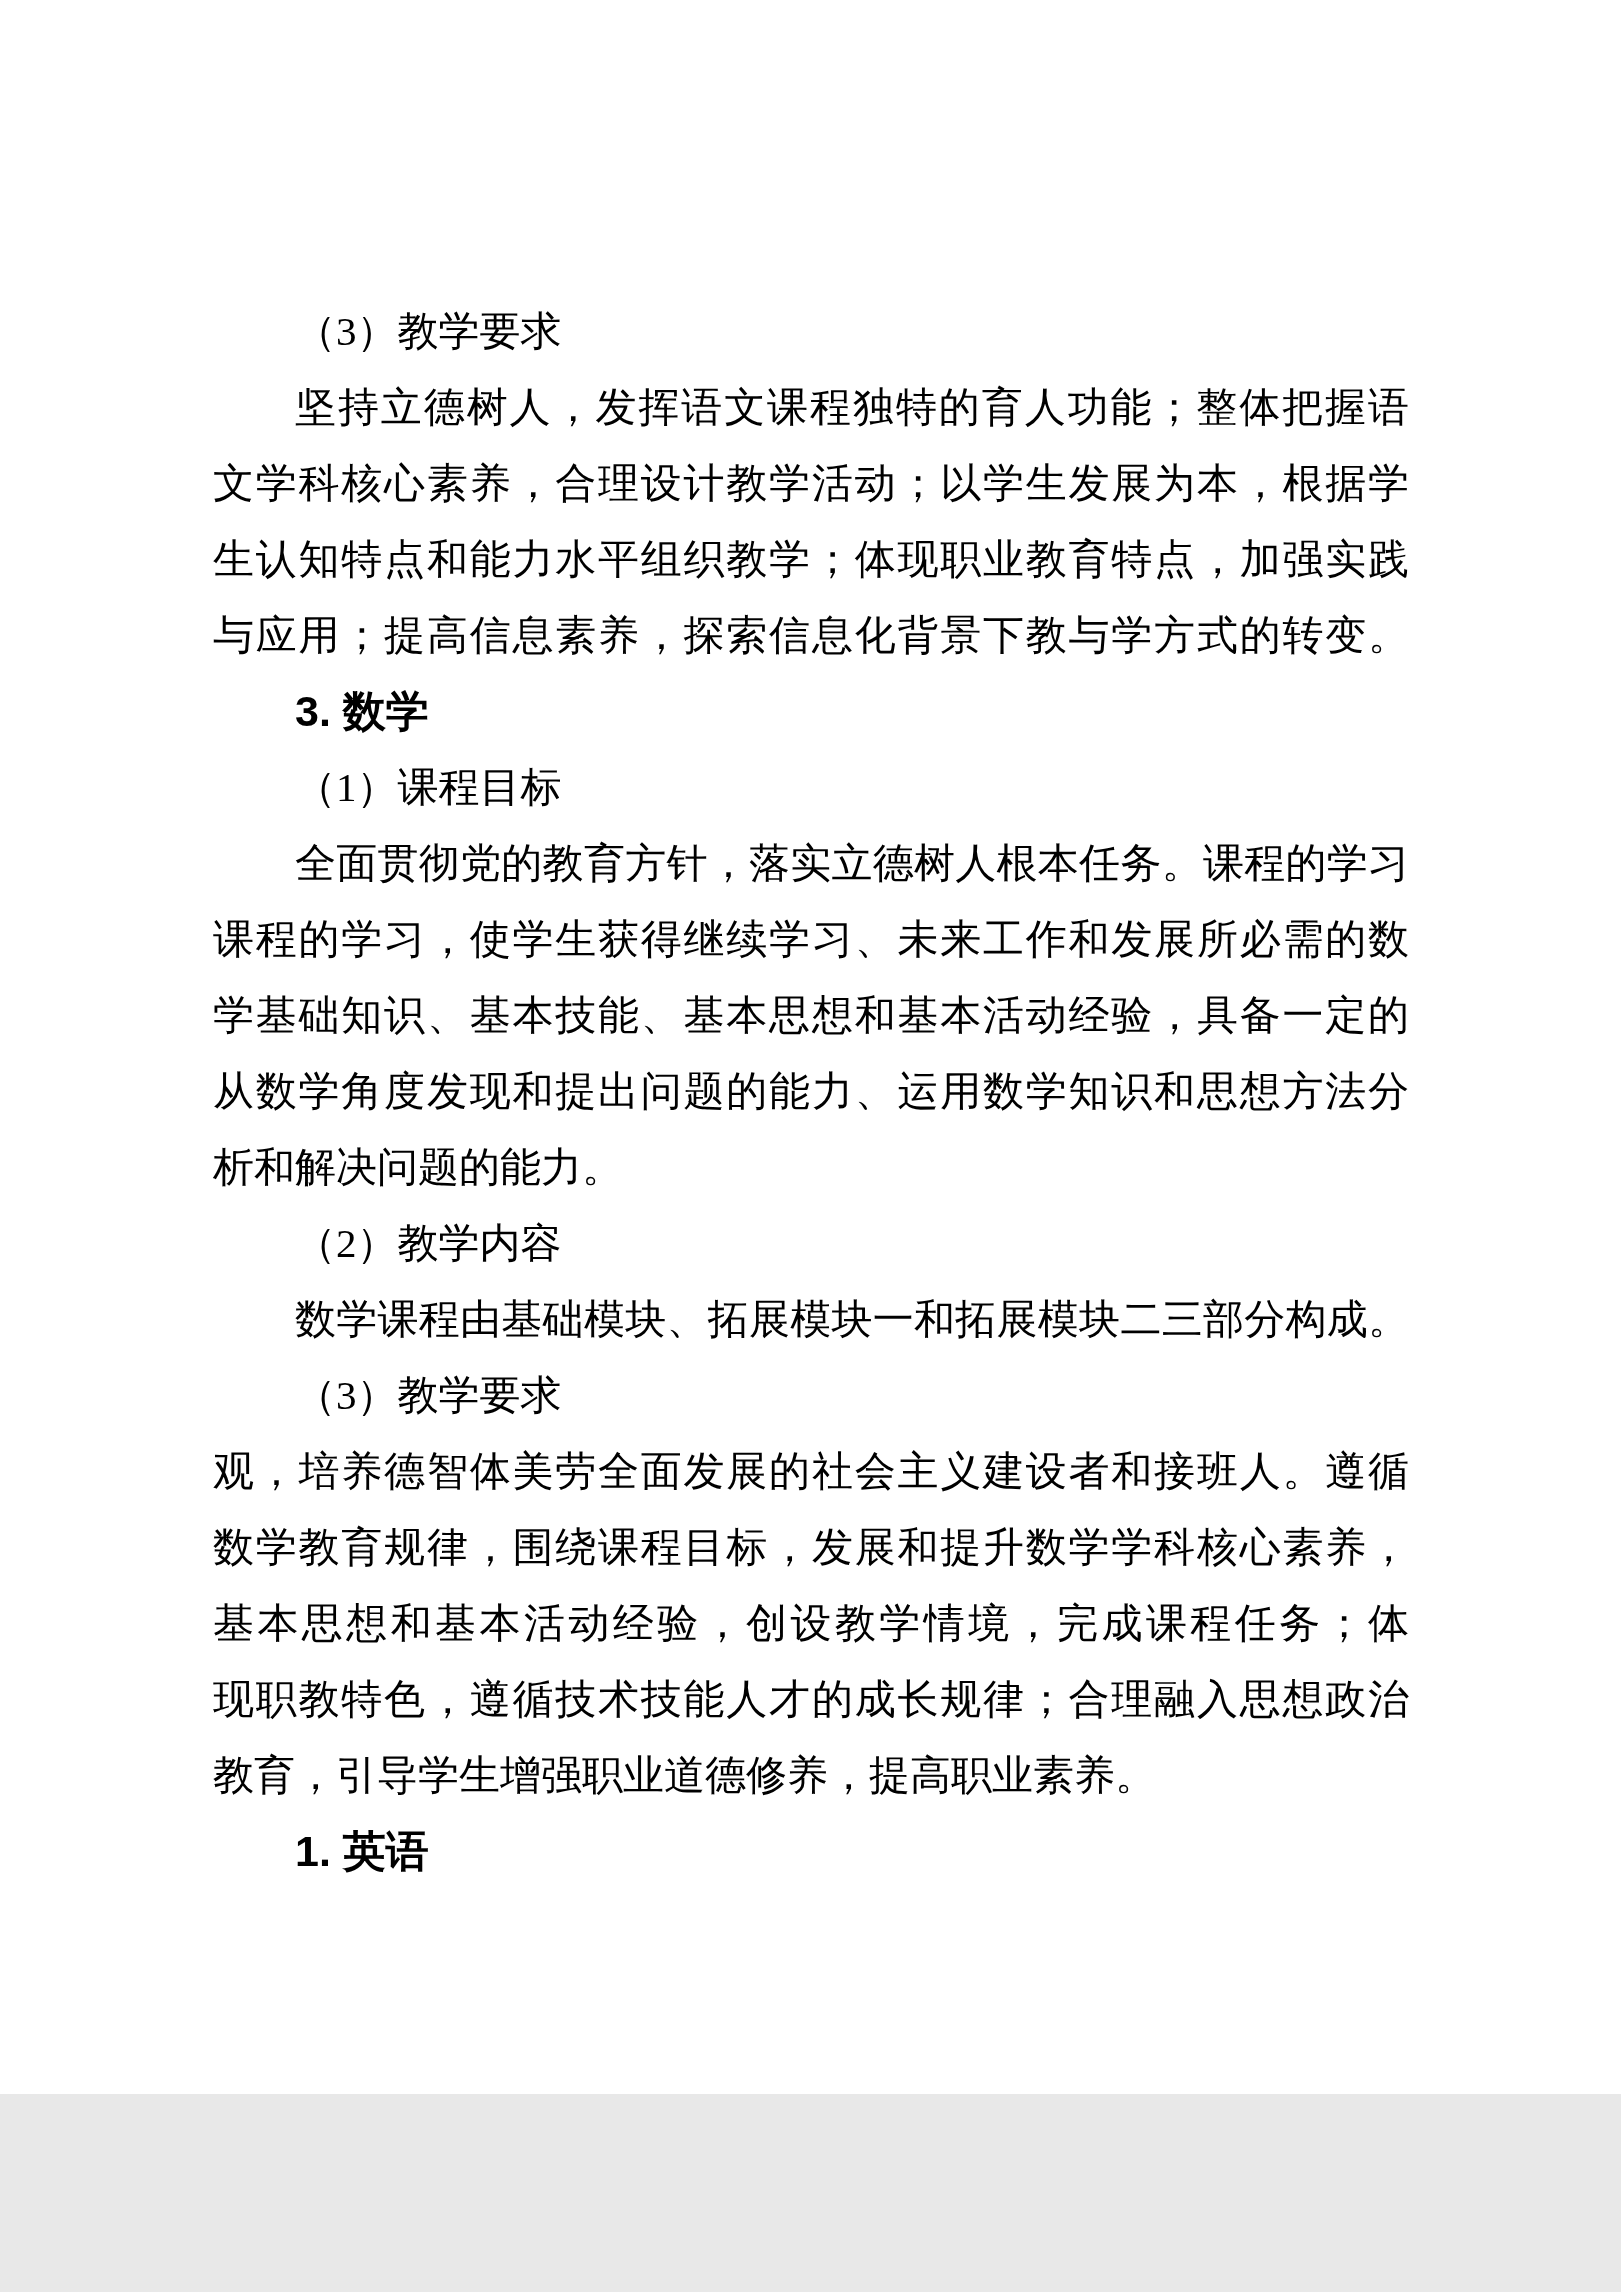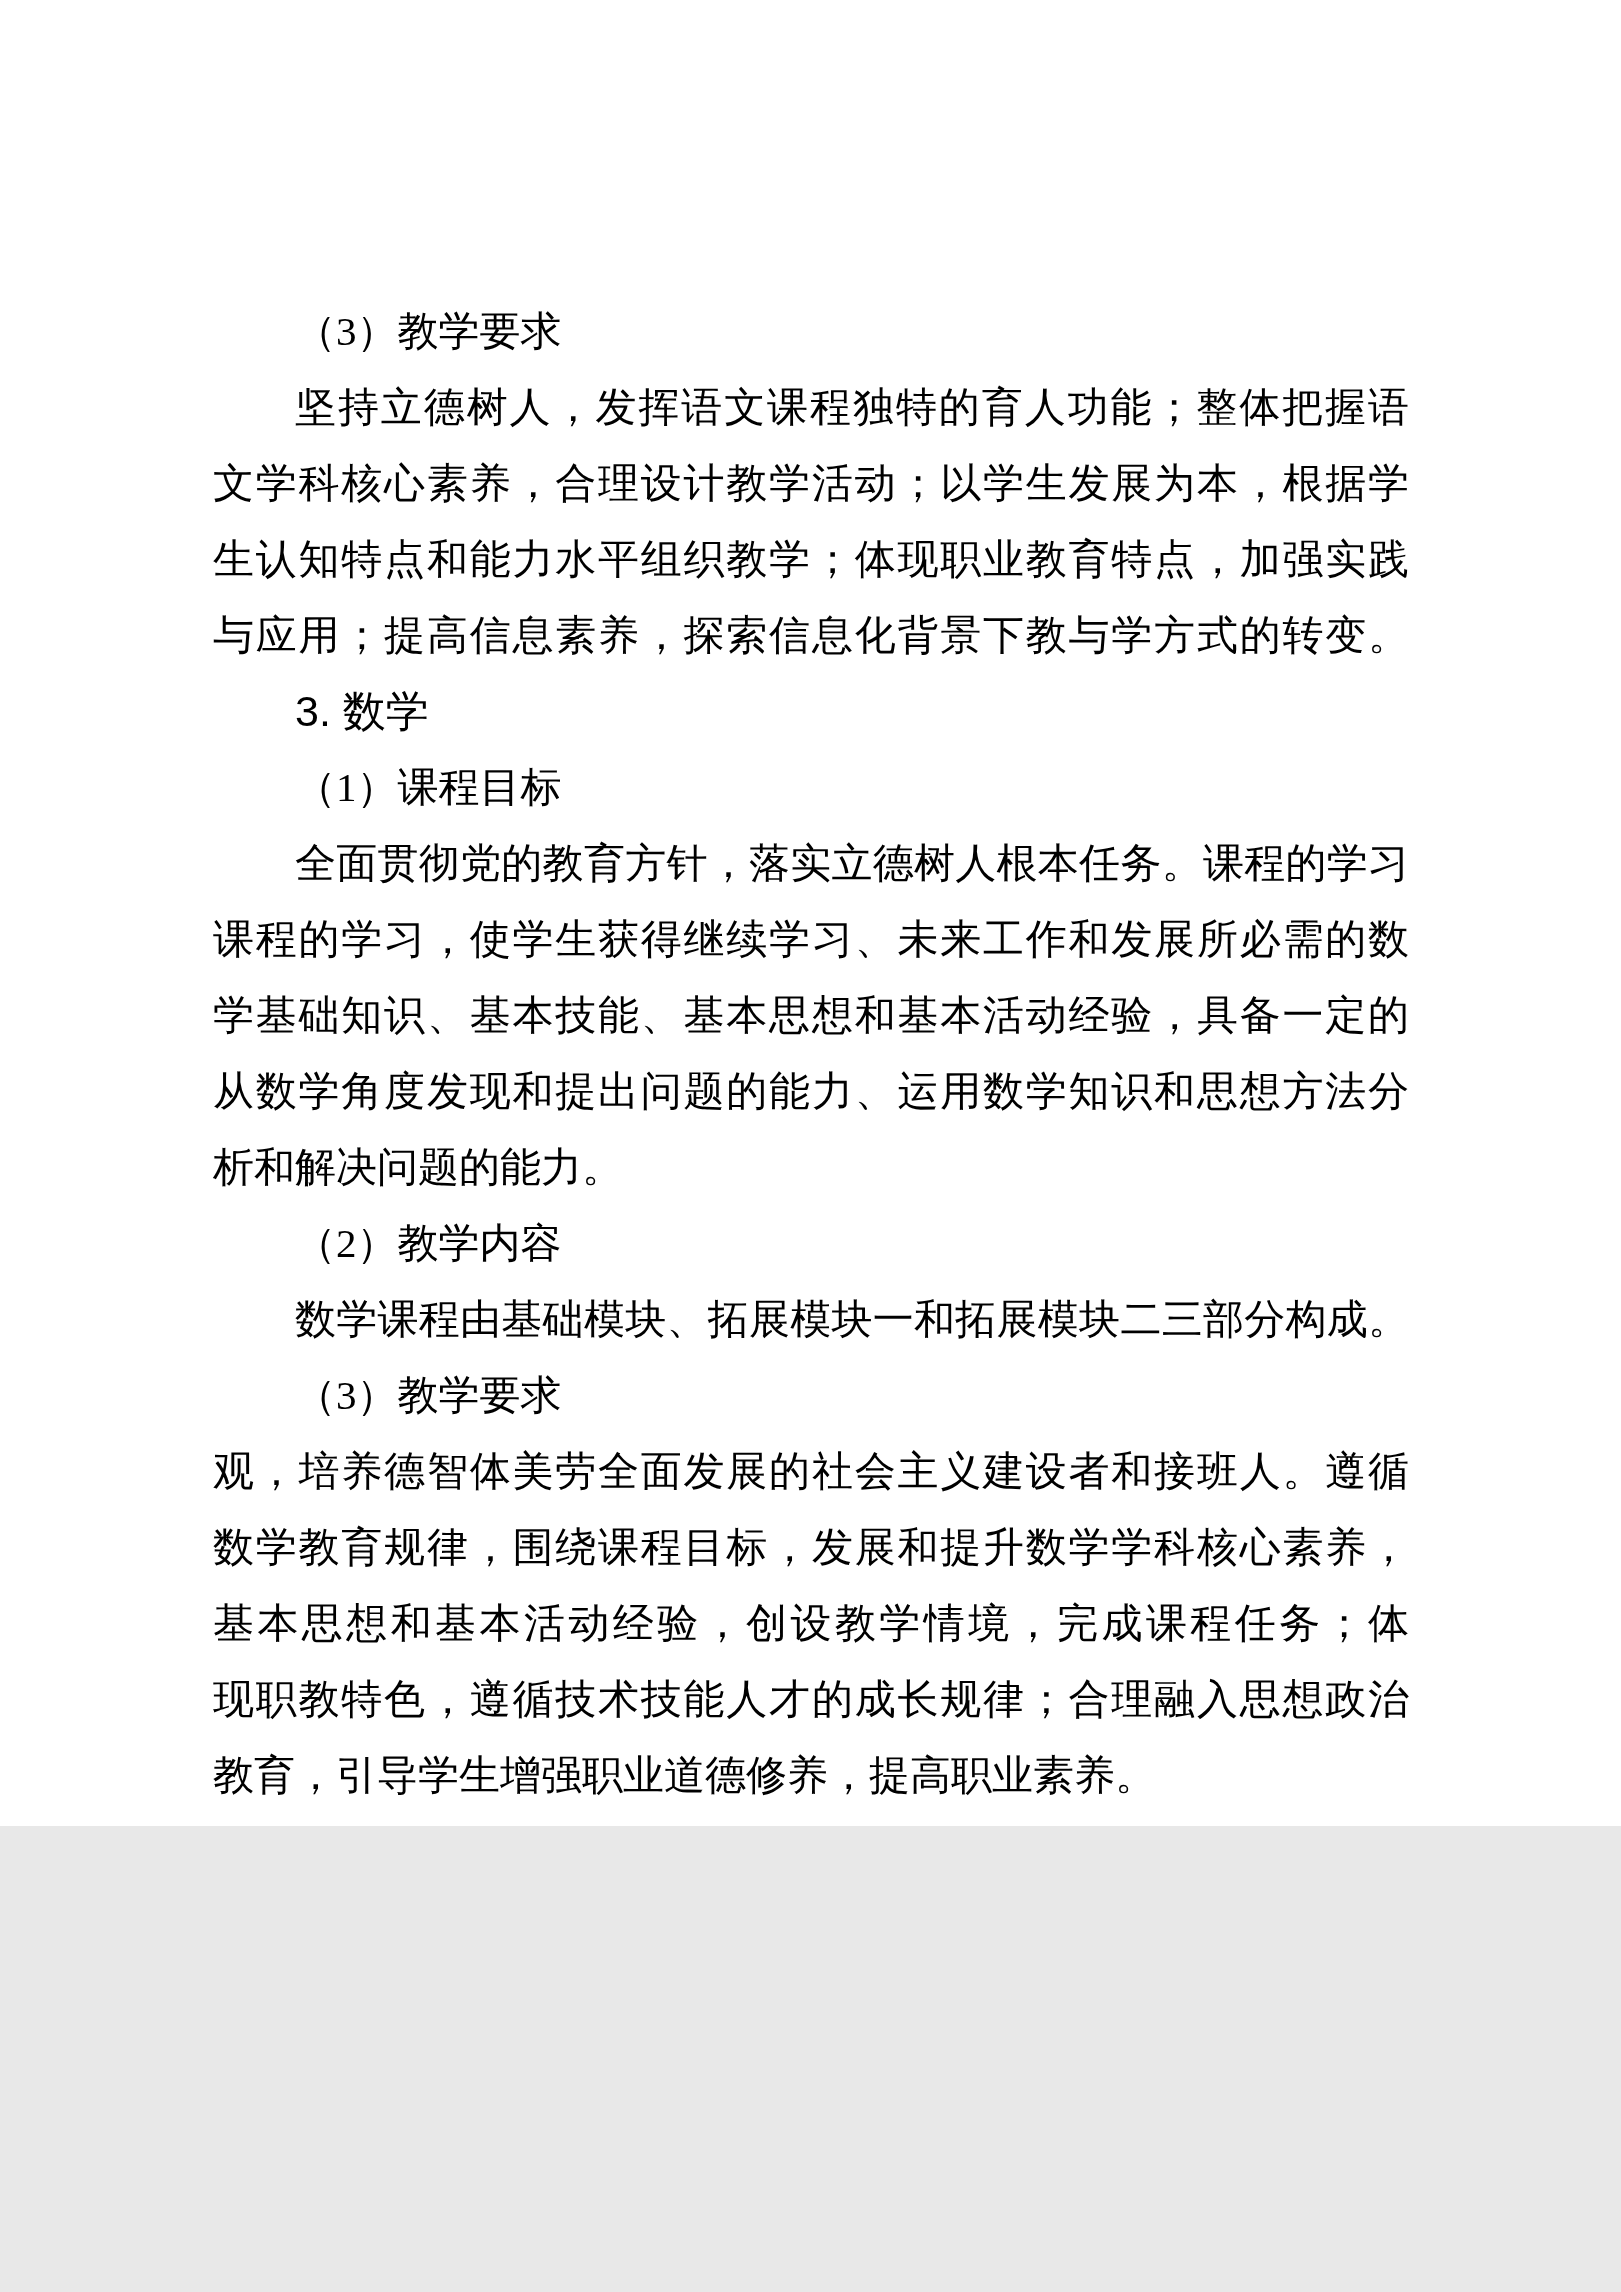--- a/index.html
+++ b/index.html
@@ -3,21 +3,21 @@
 <meta charset="utf-8">
 <style>
   html, body {
     margin: 0;
     padding: 0;
     background: #e8e8e8;
   }
   .page {
     position: relative;
     width: 1621px;
-    height: 1826px;
+    height: 2094px;
     margin: 0 auto;
     background: #ffffff;
     color: #000000;
     font-family: "Liberation Serif", serif;
     overflow: hidden;
   }
   .text-block {
     position: absolute;
     left: 213px;
     top: 293px;
@@ -33,21 +33,21 @@
   .line.justify {
     text-align: justify;
     text-align-last: justify;
     text-justify: inter-character;
   }
   .line.indent {
     text-indent: 82px;
   }
   .line.heading {
     font-family: "Liberation Sans", sans-serif;
-    font-weight: normal;
+    font-weight: bold;
     font-size: 43px;
   }
   .page-number {
     position: absolute;
     top: 2094px;
     left: 0;
     width: 100%;
     text-align: center;
     font-size: 30px;
     line-height: 35px;

